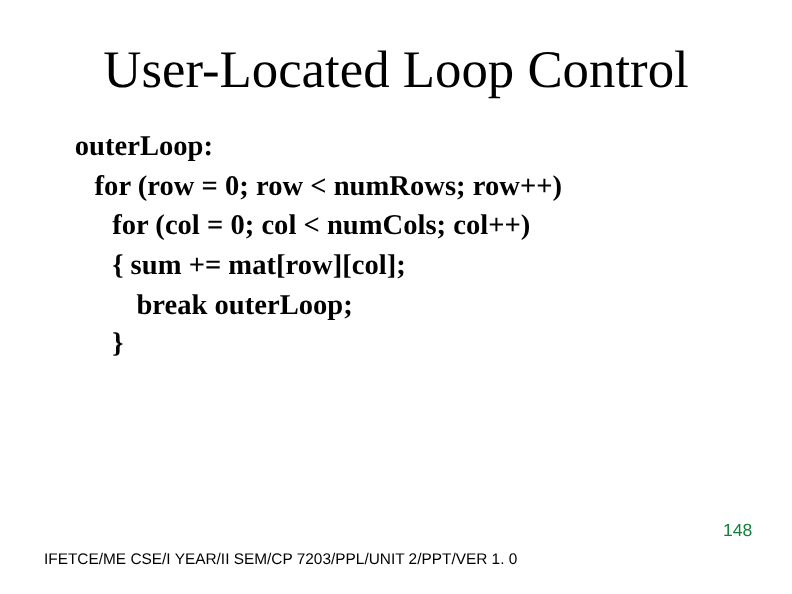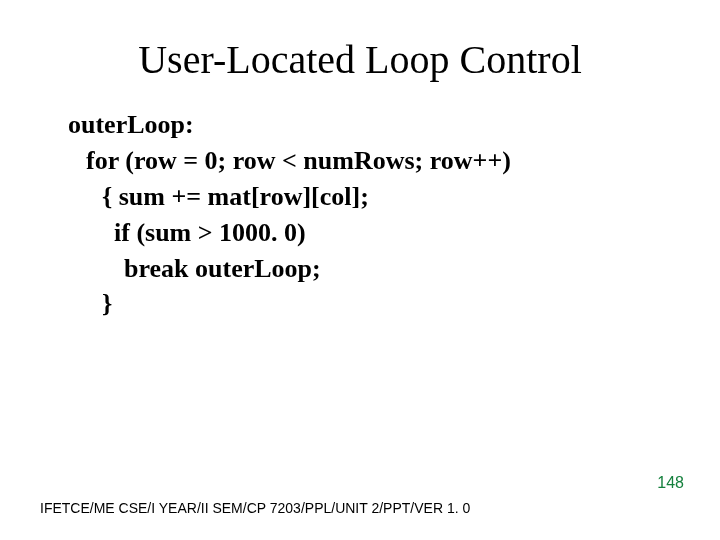--- a/index.html
+++ b/index.html
@@ -13,21 +13,21 @@
     overflow: hidden;
     position: relative;
   }
   .slide {
     width: 720px;
     height: 540px;
     position: relative;
     box-sizing: border-box;
   }
   .title {
-    font-size: 40px;
+    font-size: 48px;
     text-align: center;
     padding-top: 36px;
     font-weight: normal;
   }
   .body {
     padding: 24px 40px 0 40px;
     font-size: 26px;
     line-height: 1.35;
   }
   .bullet {
@@ -75,22 +75,22 @@
 
 <div class="slide">
 
   <div class="title">User-Located Loop Control</div>
 
   <div class="body">
 
     <div class="code-block">
       <div class="ind0">outerLoop:</div>
       <div class="ind1">for (row = 0; row &lt; numRows; row++)</div>
+      <div class="ind2">for (col = 0; col &lt; numCols; col++)</div>
       <div class="ind2">{ sum += mat[row][col];</div>
-      <div class="ind3">if (sum &gt; 1000. 0)</div>
       <div class="ind4">break outerLoop;</div>
       <div class="ind2">}</div>
     </div>
   </div>
 
   <div class="pagenum">148</div>
   <div class="footer">IFETCE/ME CSE/I YEAR/II SEM/CP 7203/PPL/UNIT 2/PPT/VER 1. 0</div>
 
 </div>
 

